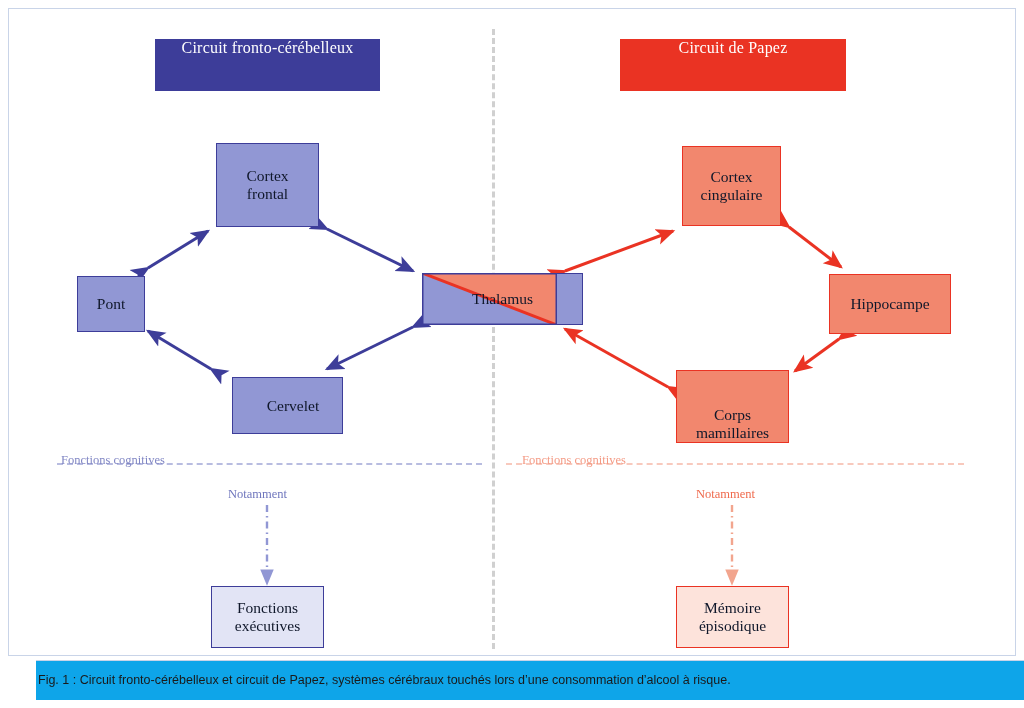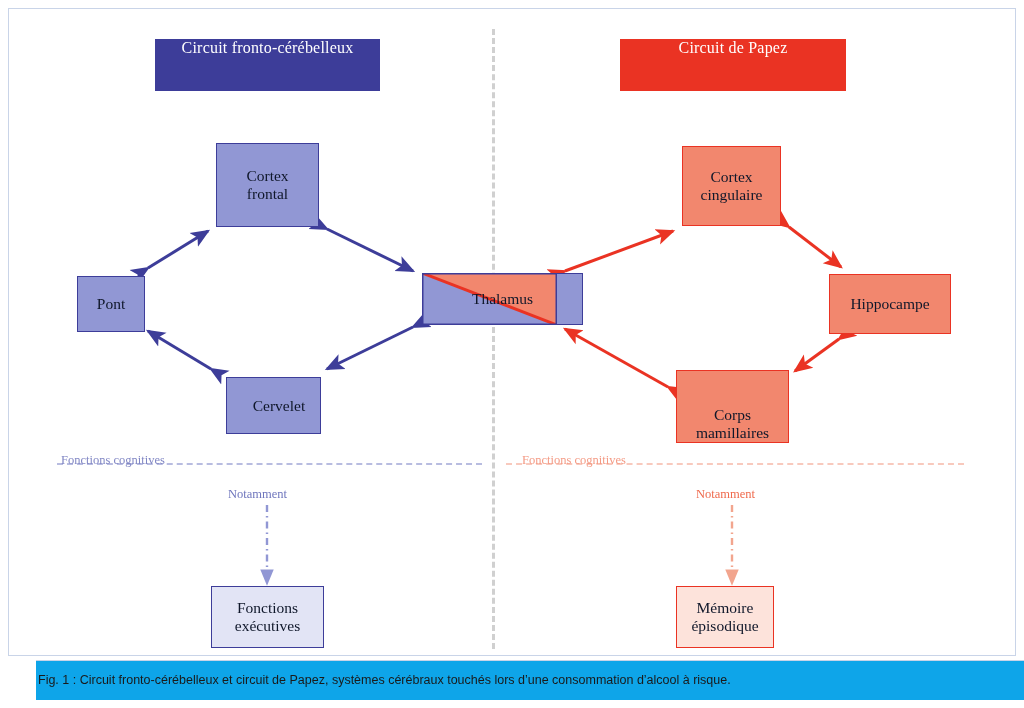--- a/index.html
+++ b/index.html
@@ -93,31 +93,31 @@
     border: 1.5px solid #3d3d99;
   }
   .node.outcome-red {
     background: #fde3db;
     border: 1.5px solid #ea3323;
   }
 
   
   #node-cortex-frontal { left: 207px; top: 134px; width: 103px; height: 84px; }
   #node-pont           { left: 68px;  top: 267px; width: 68px;  height: 56px; }
-  #node-cervelet       { left: 217px; top: 368px; width: 95px;  height: 57px; padding-left: 11px; }
+  #node-cervelet       { left: 223px; top: 368px; width: 111px;  height: 57px; padding-left: 11px; }
   #node-thalamus       { left: 413px; top: 264px; width: 161px; height: 52px; }
 
   
   #node-cortex-cingulaire { left: 673px; top: 137px; width: 99px;  height: 80px; }
   #node-hippocampe        { left: 820px; top: 265px; width: 122px; height: 60px; }
   #node-corps-mamillaires { left: 667px; top: 361px; width: 113px; height: 73px; align-items: flex-end; }
 
   
   #node-fonctions-executives { left: 202px; top: 577px; width: 113px; height: 62px; }
-  #node-memoire-episodique   { left: 667px; top: 577px; width: 98px; height: 62px; }
+  #node-memoire-episodique   { left: 667px; top: 577px; width: 113px; height: 62px; }
 
   
   #divider {
     position: absolute;
     left: 483px;
     top: 20px;
     width: 0;
     height: 620px;
     border-left: 3px dashed #d0d0d0;
   }

